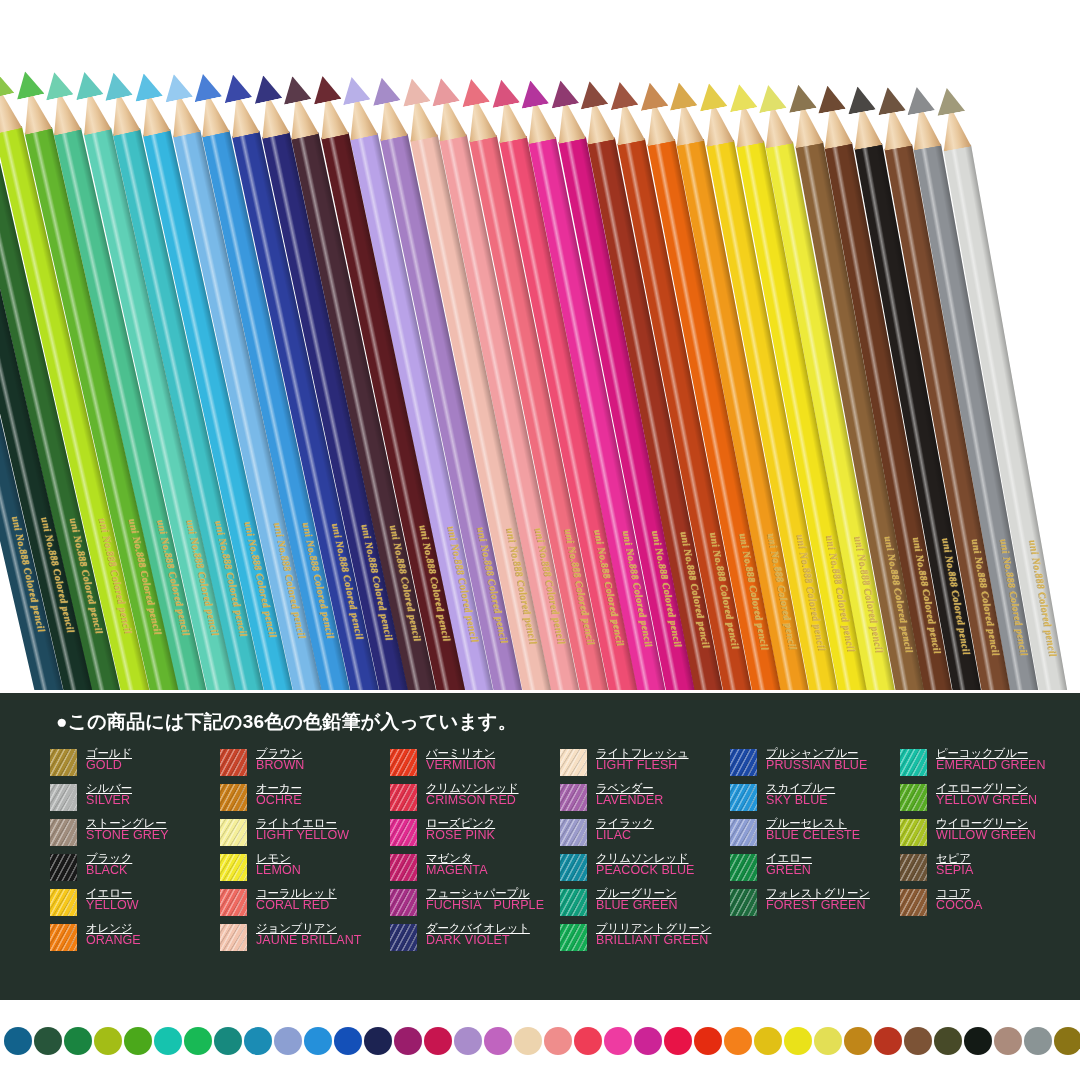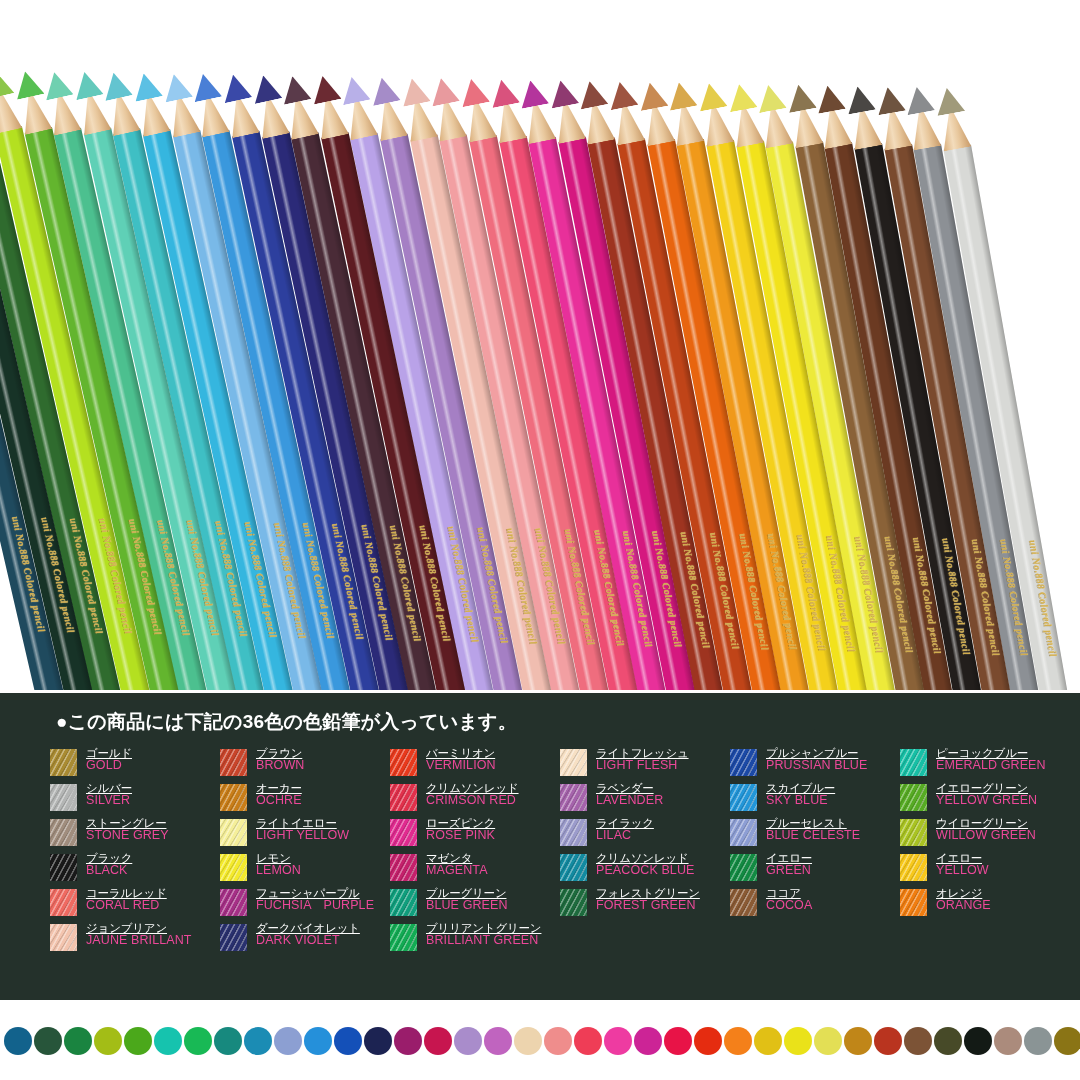--- a/index.html
+++ b/index.html
@@ -610,20 +610,27 @@
           <div class="legend-labels">
             <span class="name-ja">クリムソンレッド</span>
             <span class="name-en">PEACOCK BLUE</span>
           </div>
         </div>
         <div class="legend-item">
           <div class="swatch" style="background: rgb(18, 138, 66);"></div>
           <div class="legend-labels">
             <span class="name-ja">イエロー</span>
             <span class="name-en">GREEN</span>
+          </div>
+        </div>
+        <div class="legend-item">
+          <div class="swatch" style="background: rgb(107, 83, 54);"></div>
+          <div class="legend-labels">
+            <span class="name-ja">セピア</span>
+            <span class="name-en">SEPIA</span>
           </div>
         </div>
         <div class="legend-item">
           <div class="swatch" style="background: rgb(247, 200, 27);"></div>
           <div class="legend-labels">
             <span class="name-ja">イエロー</span>
             <span class="name-en">YELLOW</span>
           </div>
         </div>
         <div class="legend-item">

